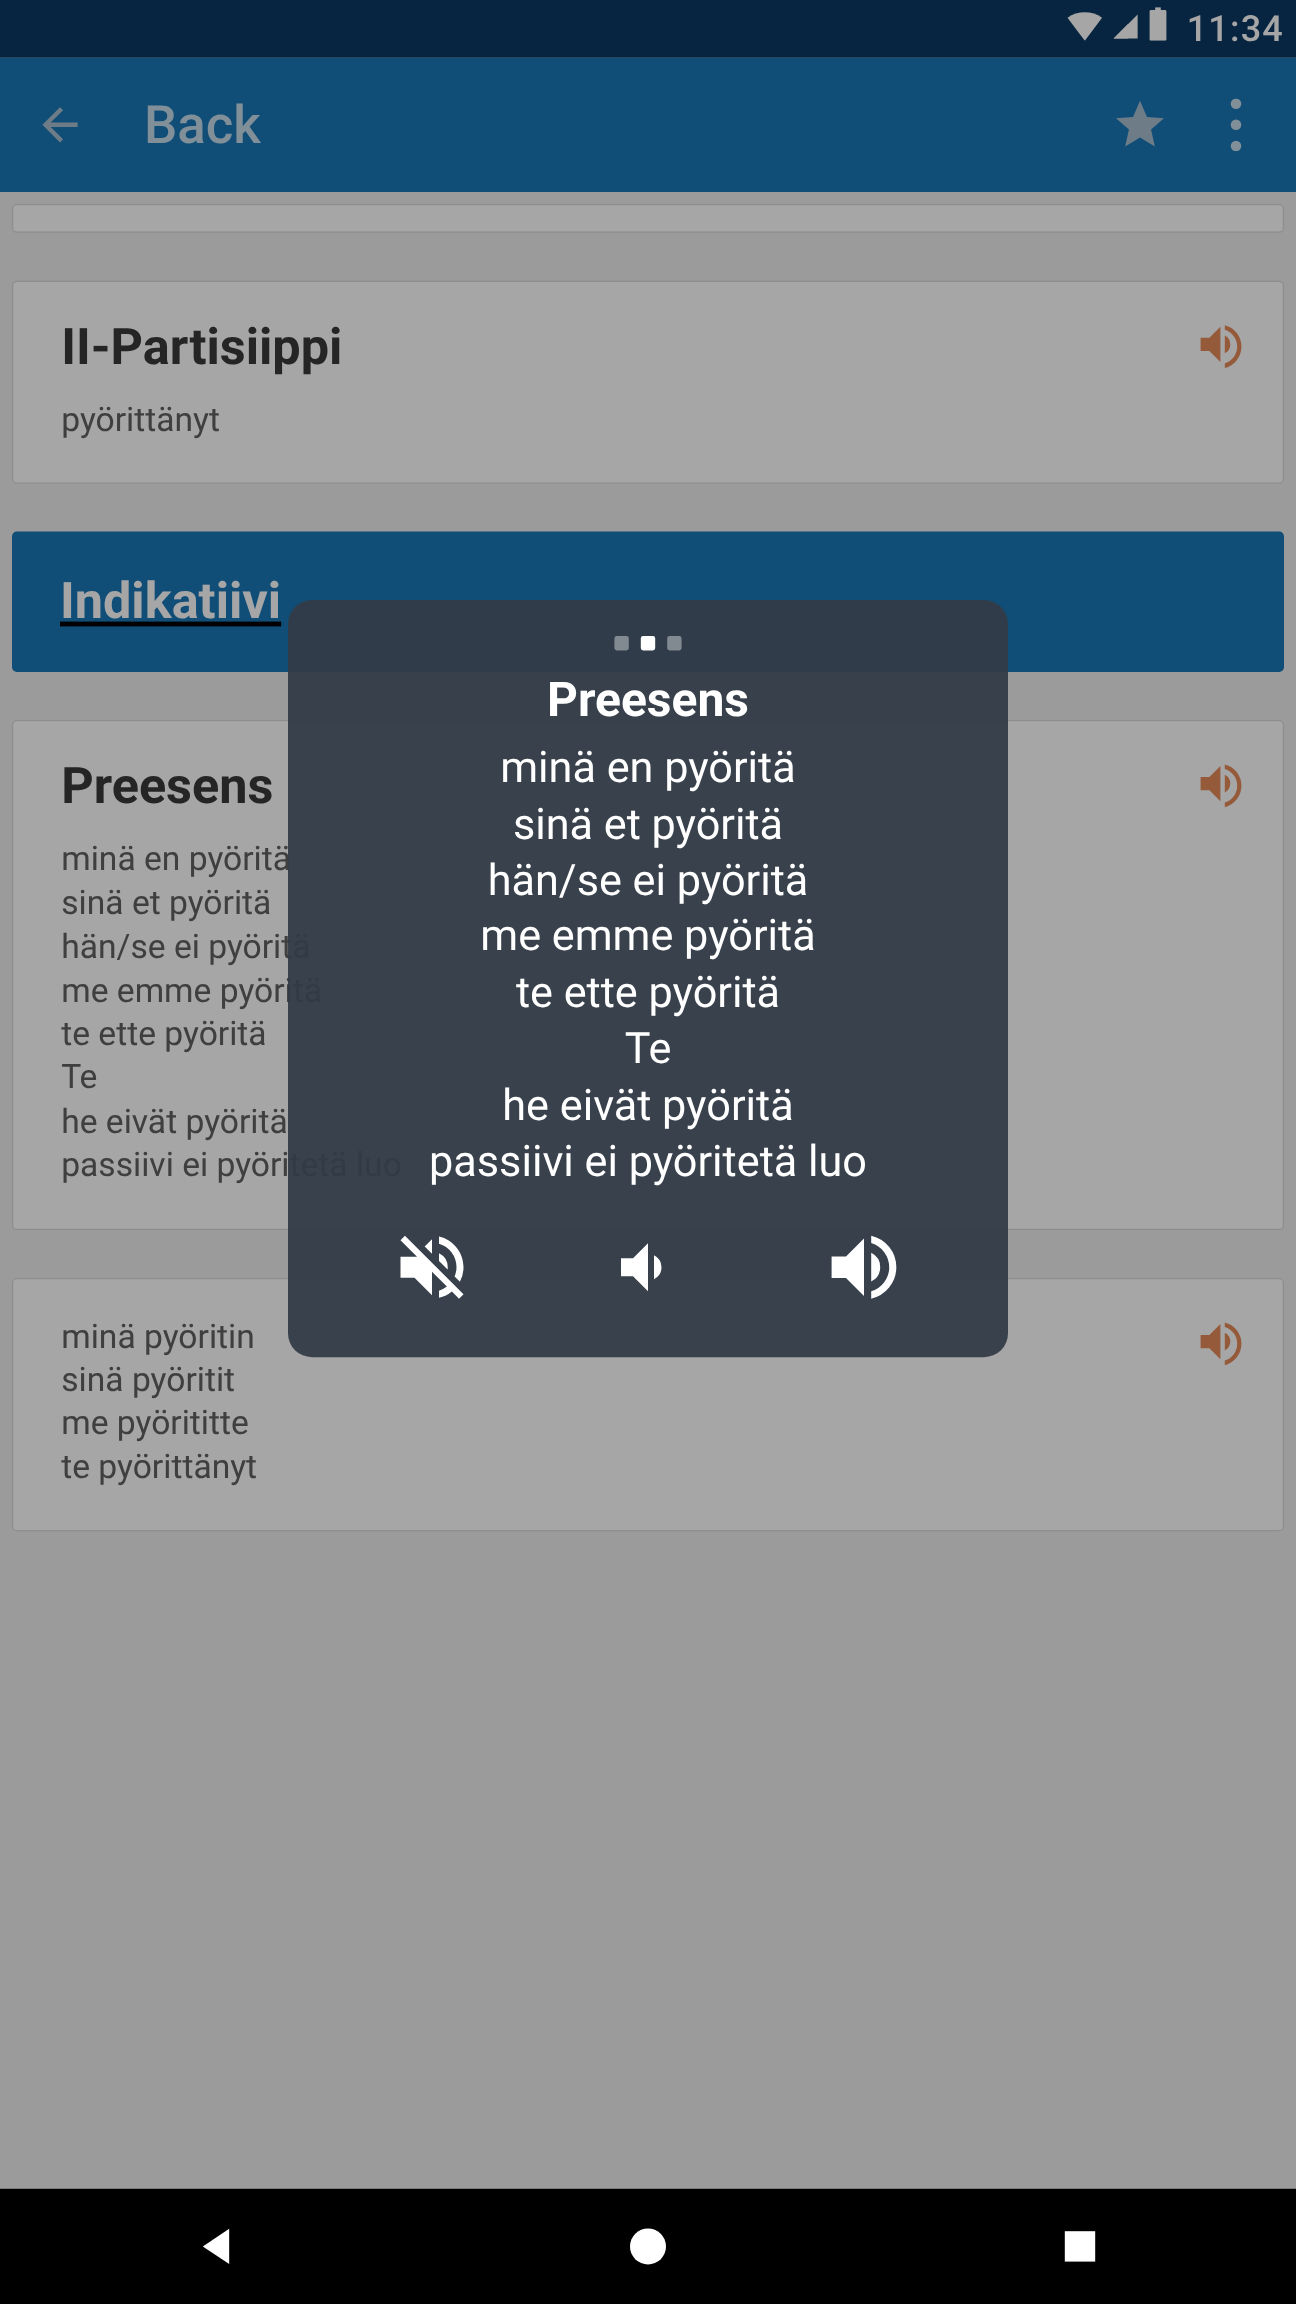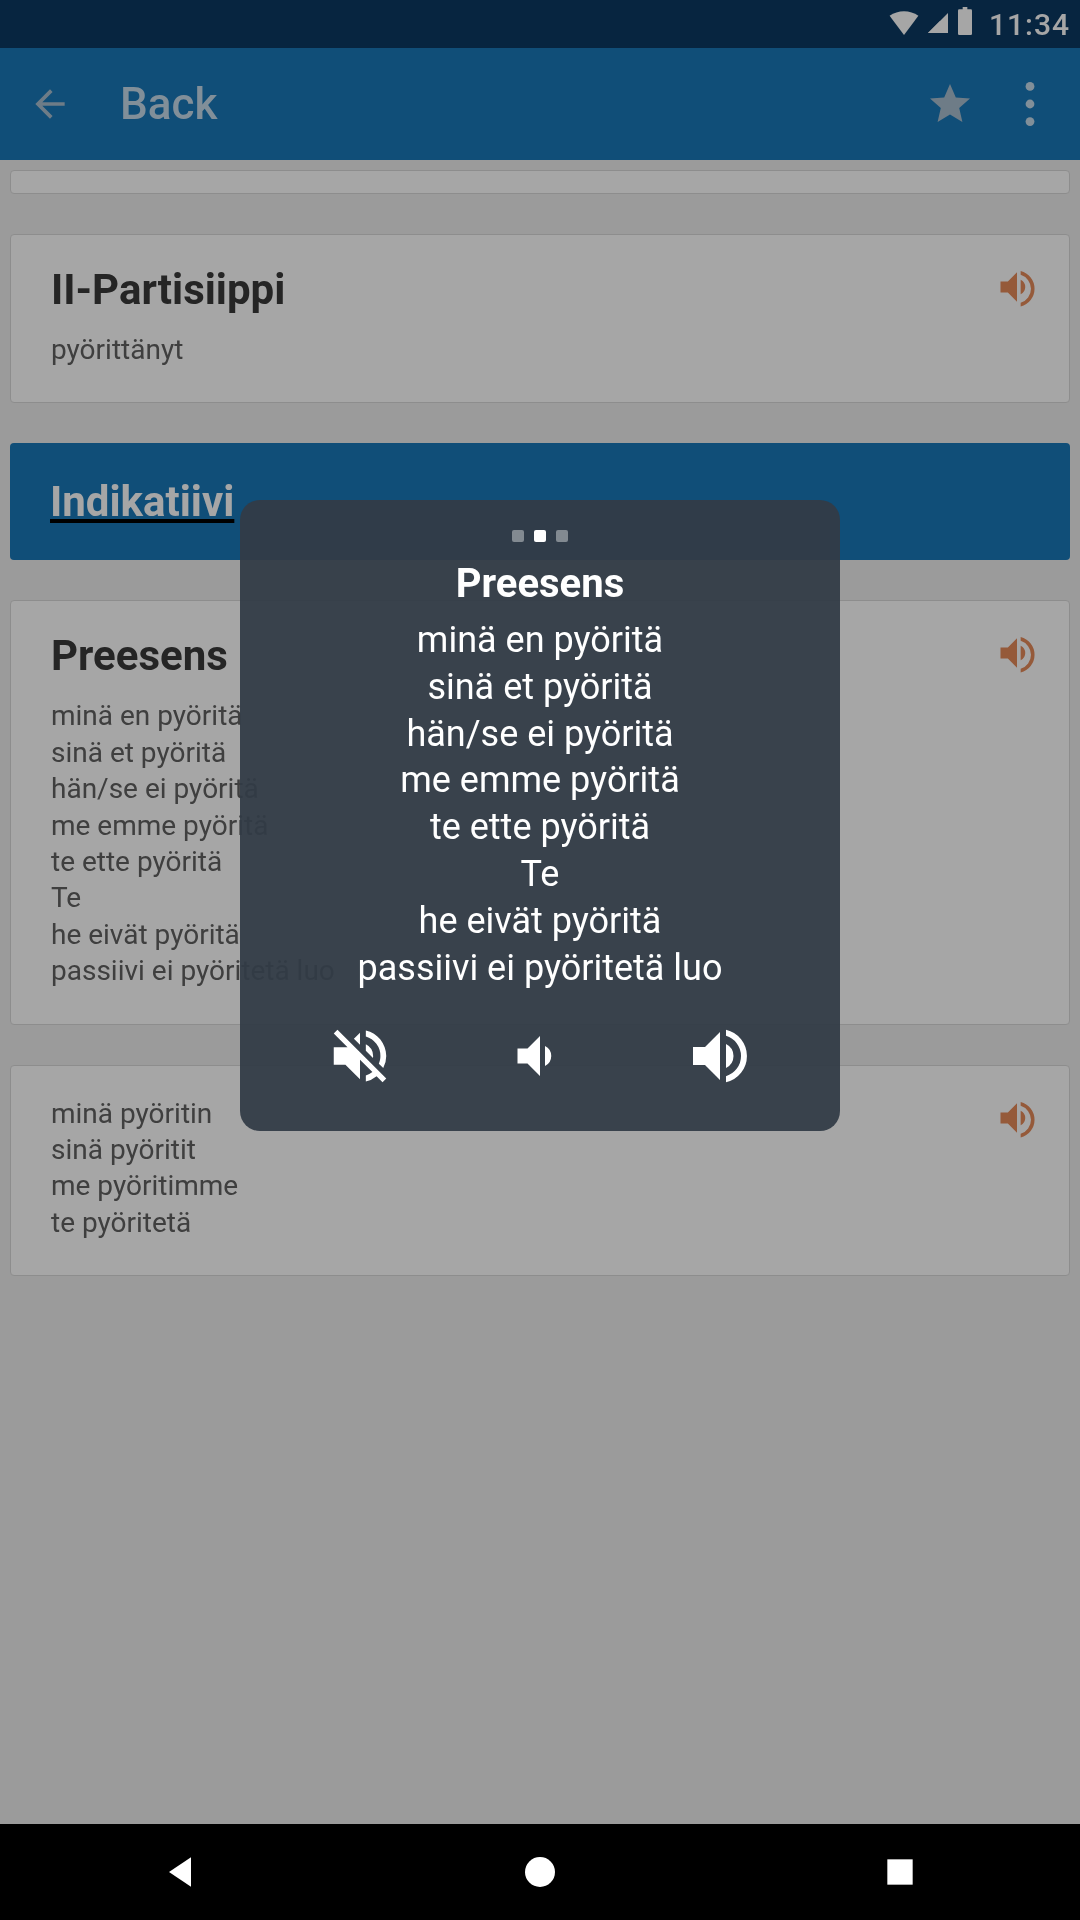--- a/index.html
+++ b/index.html
@@ -126,22 +126,22 @@
         <svg width="44" height="44" viewBox="0 0 24 24">
             <path d="M3 9v6h4l5 5V4L7 9H3zm13.5 3a4.5 4.5 0 0 0-2.5-4v8a4.5 4.5 0 0 0 2.5-4zm-2.5-8.7v2.06A8 8 0 0 1 14 20.64v2.06A10 10 0 0 0 14 3.3z"></path>
           </svg>
       </div>
     </div>
 
     <div class="card">
       <div id="preesens-neg-lines">
           <div class="line">minä pyöritin</div>
           <div class="line">sinä pyöritit</div>
-          <div class="line">me pyöritimme</div>
-          <div class="line">te pyöritetä</div>
+          <div class="line">me pyörititte</div>
+          <div class="line">te pyörittänyt</div>
         </div>
       <div class="speaker ic-orange">
         <svg width="44" height="44" viewBox="0 0 24 24">
             <path d="M3 9v6h4l5 5V4L7 9H3zm13.5 3a4.5 4.5 0 0 0-2.5-4v8a4.5 4.5 0 0 0 2.5-4zm-2.5-8.7v2.06A8 8 0 0 1 14 20.64v2.06A10 10 0 0 0 14 3.3z"></path>
           </svg>
       </div>
     </div>
 
   </div>
 

